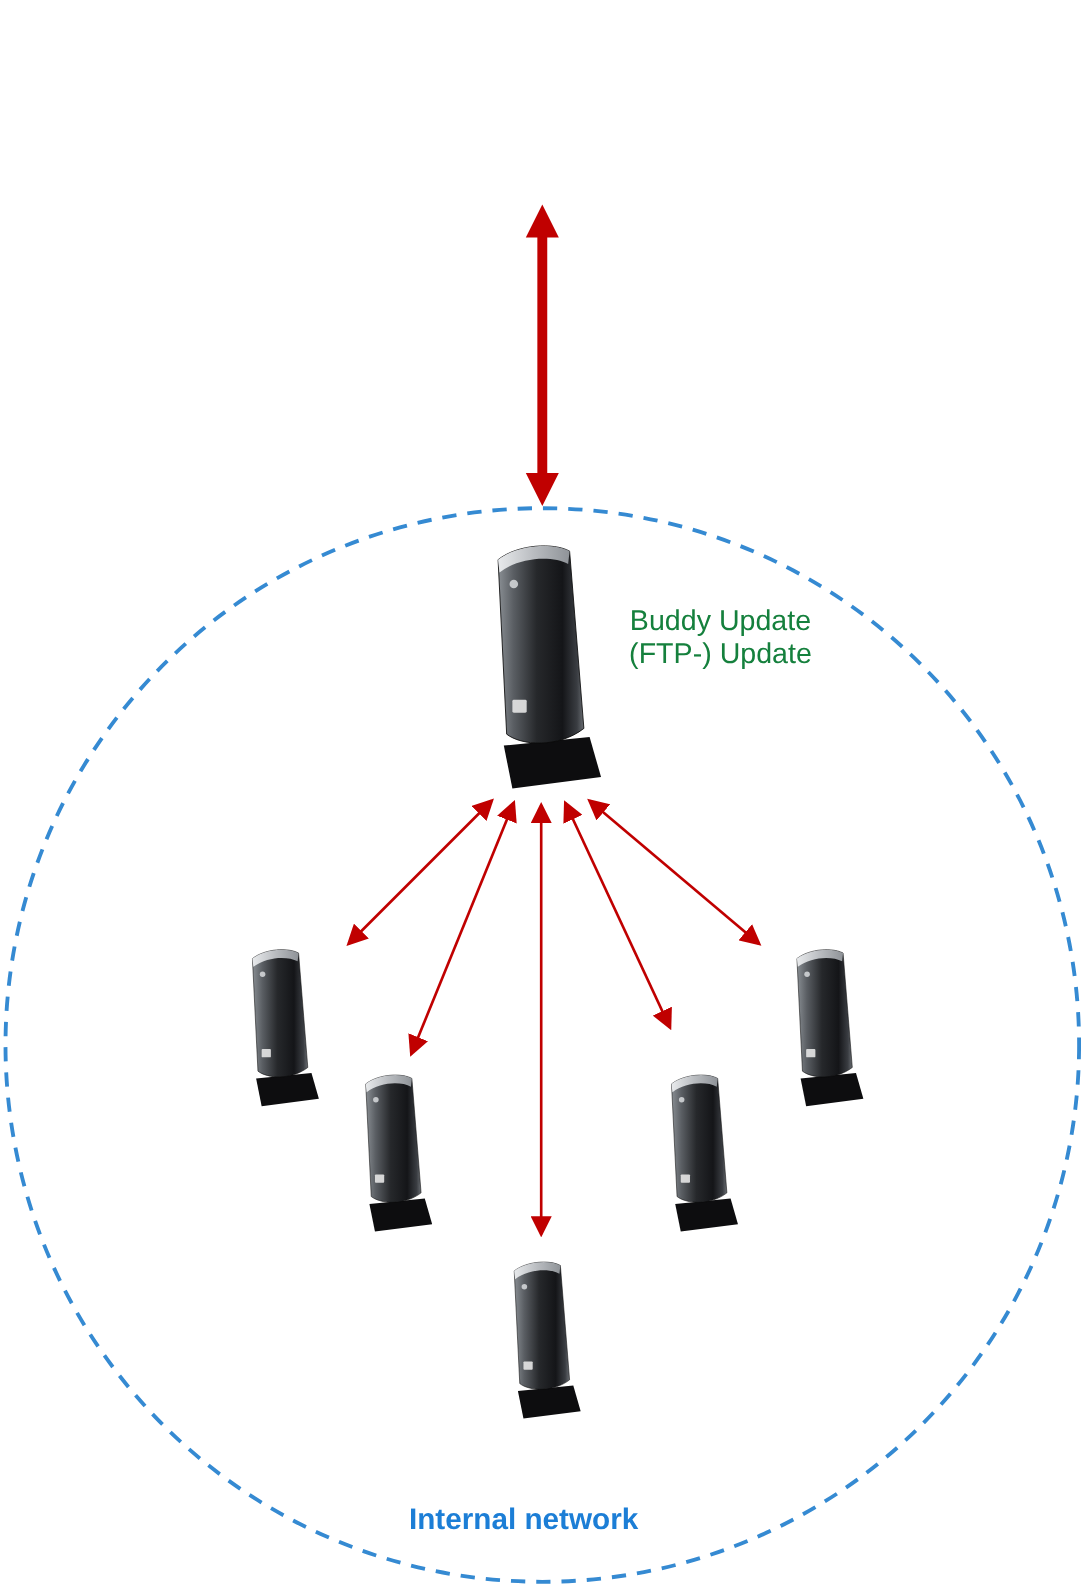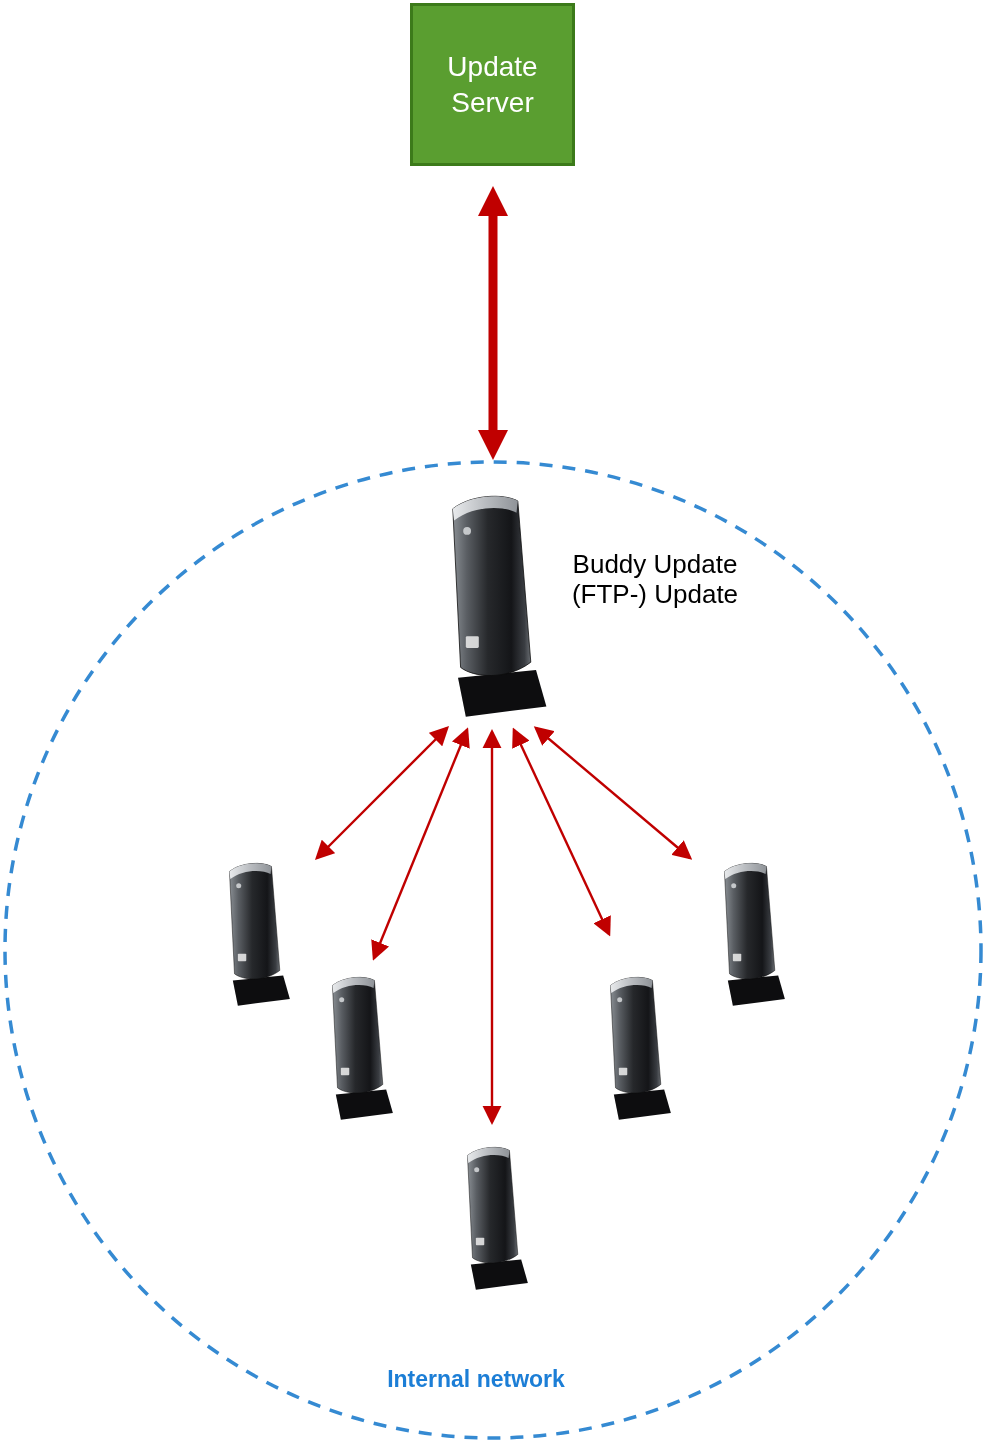--- a/index.html
+++ b/index.html
@@ -31,27 +31,27 @@
   .device svg{width:100%;height:100%;display:block;}
   .device-main{left:432px;top:488px;width:130px;height:234px;}
   .device-small{width:84px;height:151px;}
   .device-left{left:216px;top:858px;}
   .device-left-center{left:319px;top:972px;}
   .device-bottom{left:454px;top:1142px;}
   .device-right-center{left:597px;top:972px;}
   .device-right{left:711px;top:858px;}
   .buddy-label{
     position:absolute;left:562px;top:550px;width:186px;
-    color:#000000;font-size:26px;line-height:1.15;
+    color:#15803d;font-size:26px;line-height:1.15;
     text-align:center;
   }
   .network-label{
     position:absolute;left:0;top:1366px;width:952px;
     text-align:center;
-    color:#1c7ed6;font-size:23px;font-weight:700;
+    color:#1c7ed6;font-size:27px;font-weight:700;
   }
 </style>
 </head>
 <body>
 
 <div class="canvas">
 
   <svg width="0" height="0" style="position:absolute" aria-hidden="true">
     <defs>
       <linearGradient id="towerGrad" x1="0" y1="0" x2="1" y2="0">
@@ -84,23 +84,20 @@
 
     <g stroke="#c00000" stroke-width="2.4" fill="none">
       <line x1="447" y1="728" x2="317" y2="858" marker-start="url(#arrowhead)" marker-end="url(#arrowhead)"></line>
       <line x1="467" y1="730" x2="374" y2="958" marker-start="url(#arrowhead)" marker-end="url(#arrowhead)"></line>
       <line x1="492" y1="732" x2="492" y2="1122" marker-start="url(#arrowhead)" marker-end="url(#arrowhead)"></line>
       <line x1="514" y1="730" x2="609" y2="934" marker-start="url(#arrowhead)" marker-end="url(#arrowhead)"></line>
       <line x1="536" y1="728" x2="690" y2="858" marker-start="url(#arrowhead)" marker-end="url(#arrowhead)"></line>
     </g>
   </svg>
 
-  <div class="update-server-box">
-    <span>Update Server</span>
-  </div>
 
   <div class="device device-main">
     <svg viewBox="0 0 100 180">
       <path d="M20 146 L80 140 L88 168 L26 176 Z" fill="#0d0d0f"></path>
       <path d="M16 16 C30 5 55 4 66 10 L76 134 C58 148 32 146 22 138 Z" fill="url(#towerGrad)" stroke="#0a0a0a" stroke-width="0.6"></path>
       <path d="M16 16 C30 5 55 4 66 10 L65 19 C54 13 31 14 17 25 Z" fill="url(#capGrad)"></path>
       <circle cx="27" cy="33" r="3" fill="#d8dadd" opacity="0.85"></circle>
       <rect x="26" y="114" width="10" height="9" rx="1" fill="#e6e6e6" opacity="0.9"></rect>
     </svg>
   </div>

